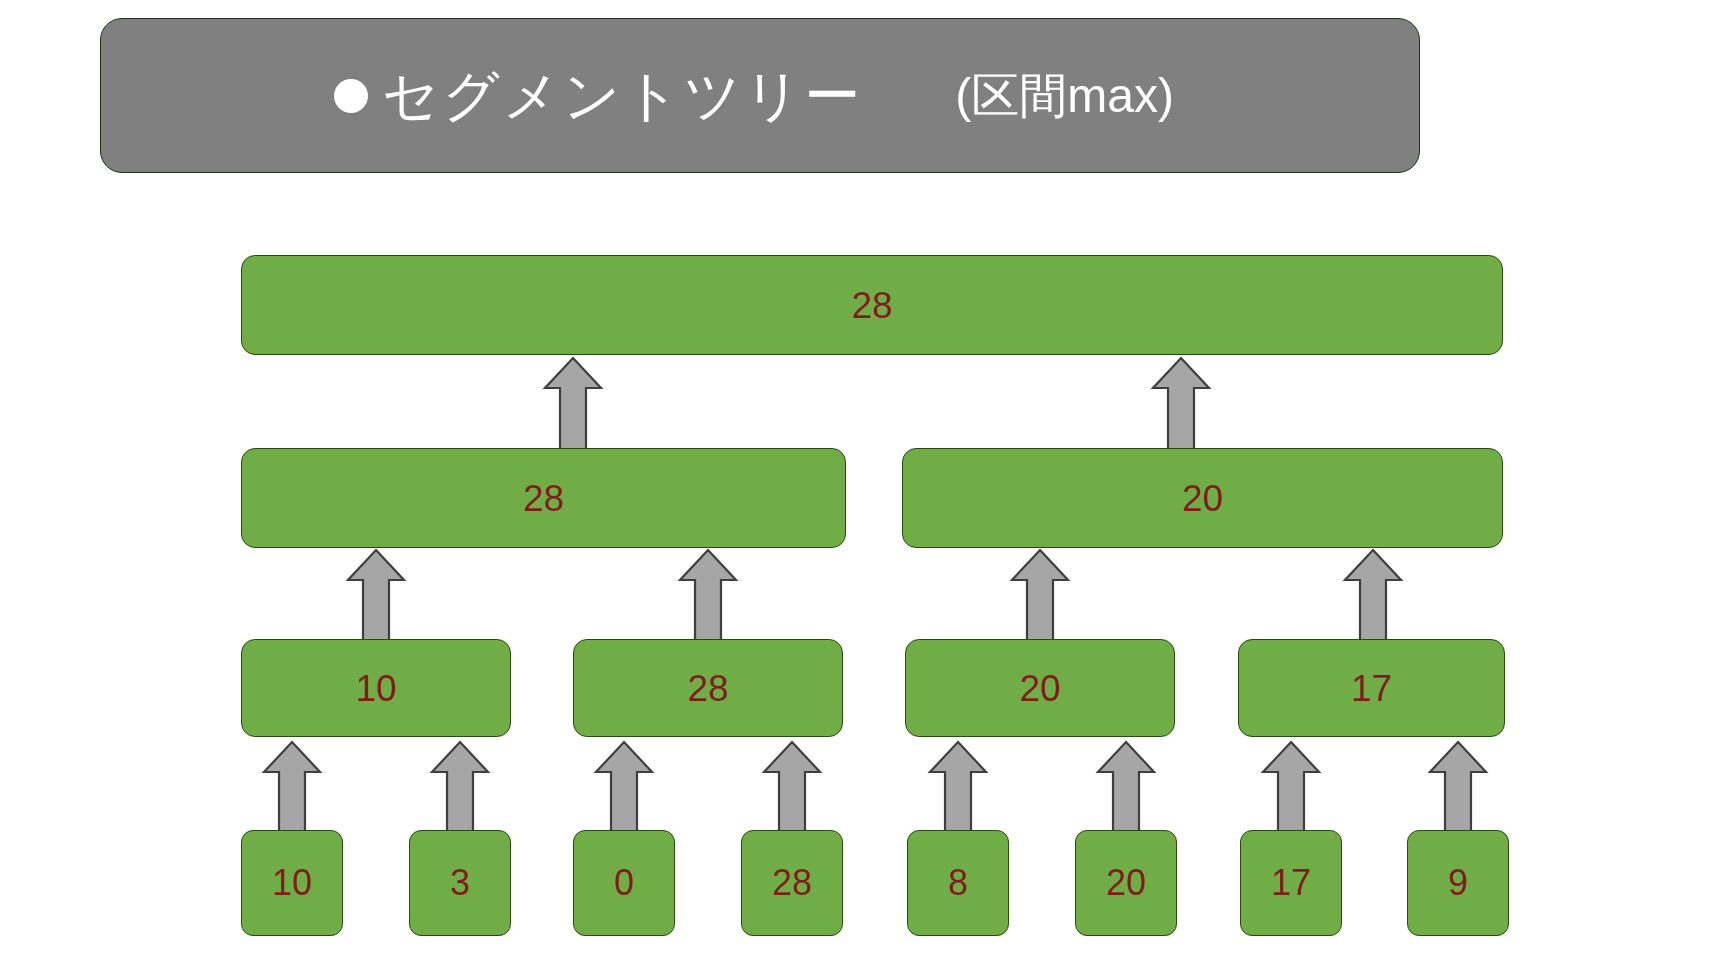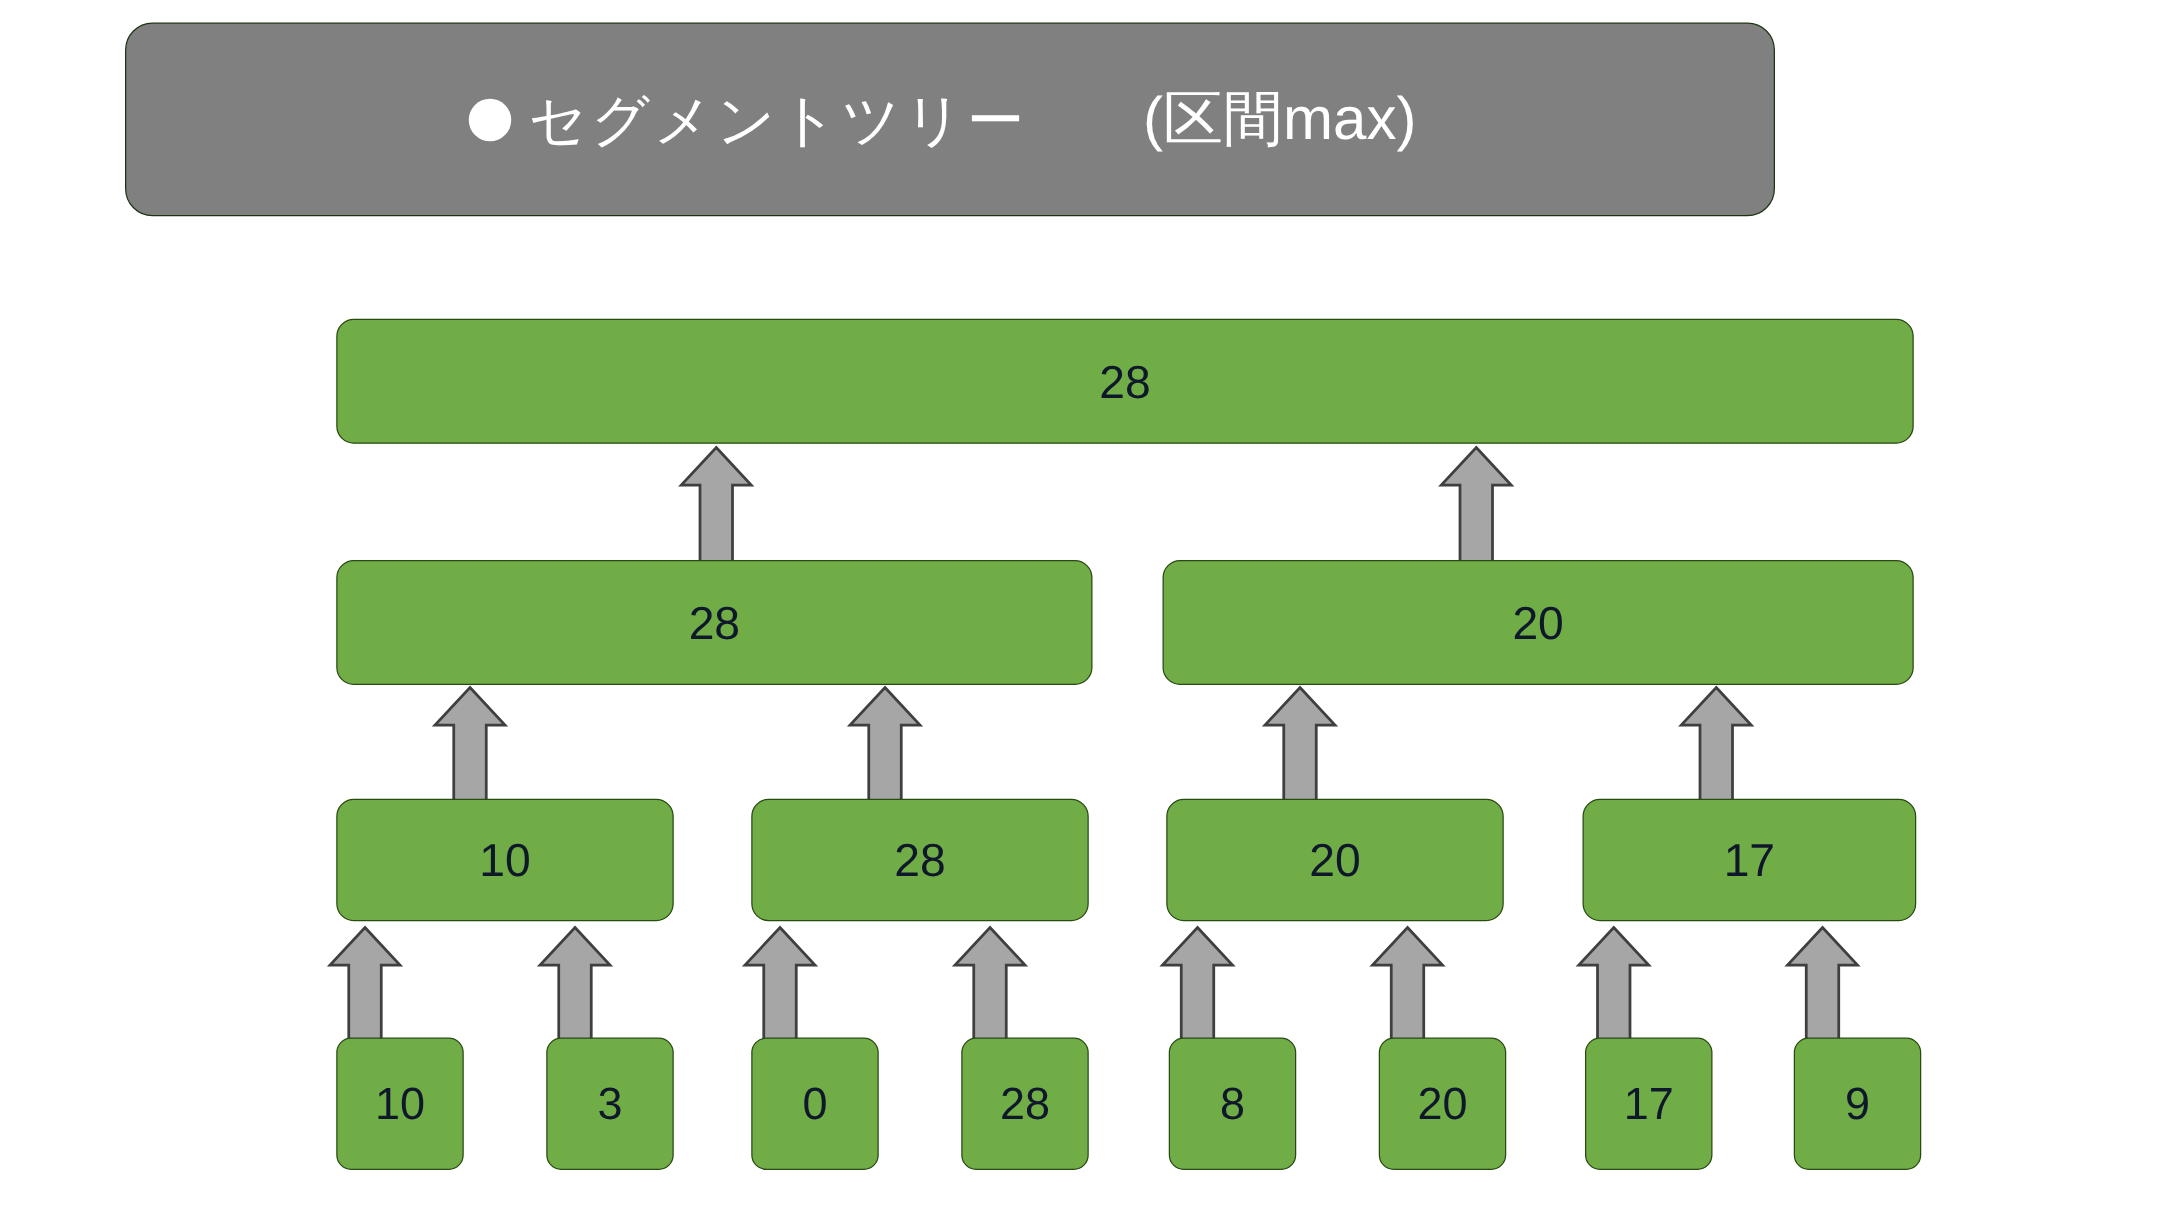--- a/index.html
+++ b/index.html
@@ -47,21 +47,21 @@
     width: 34px;
     height: 34px;
     border-radius: 50%;
     background: #ffffff;
     display: inline-block;
     margin-right: 14px;
     flex: 0 0 auto;
   }
   .title-text {
     color: #ffffff;
-    font-size: 46px;
+    font-size: 56px;
     line-height: 1;
     letter-spacing: 3px;
     white-space: pre;
     font-weight: 400;
   }
   .title-sub {
     color: #ffffff;
     font-size: 48px;
     line-height: 1;
     white-space: pre;
@@ -72,24 +72,23 @@
   
   .node {
     position: absolute;
     background: #70ad47;
     border: 1px solid #294a13;
     border-radius: 14px;
     box-sizing: border-box;
     display: flex;
     align-items: center;
     justify-content: center;
-    color: #0f172a;
+    color: #7f1d1d;
     font-size: 37px;
     line-height: 1;
-    margin-left: 28px;
   }
   .node.leaf {
     border-radius: 12px;
     font-size: 36px;
   }
 
   
   .arrow {
     position: absolute;
   }

